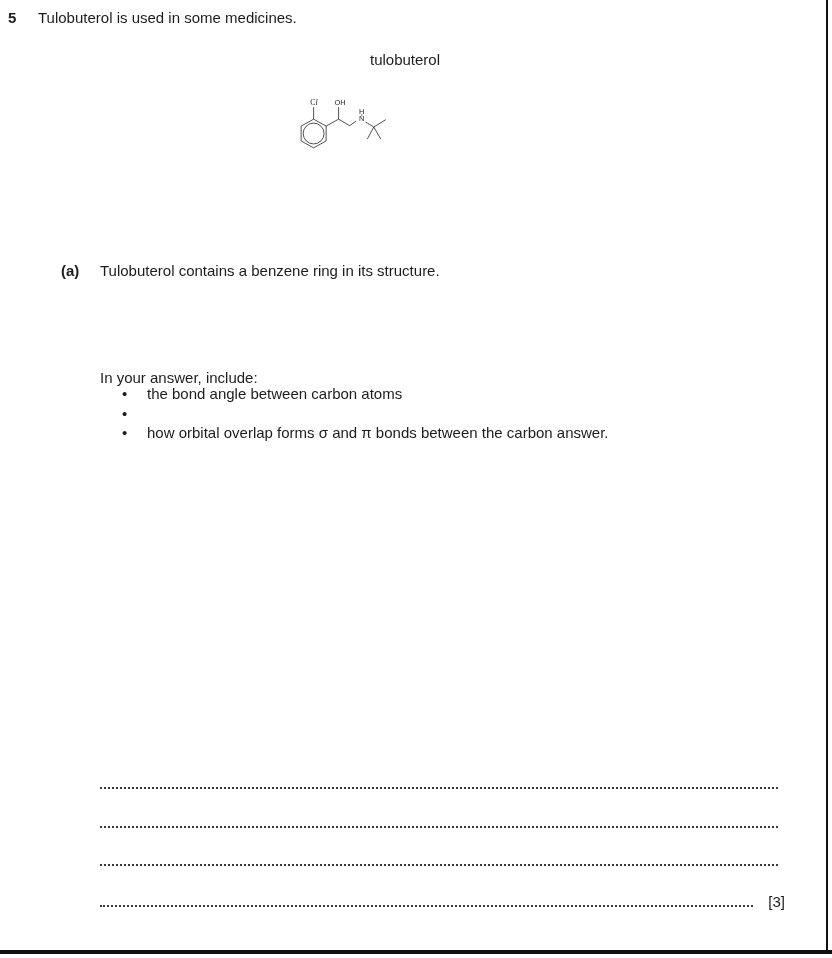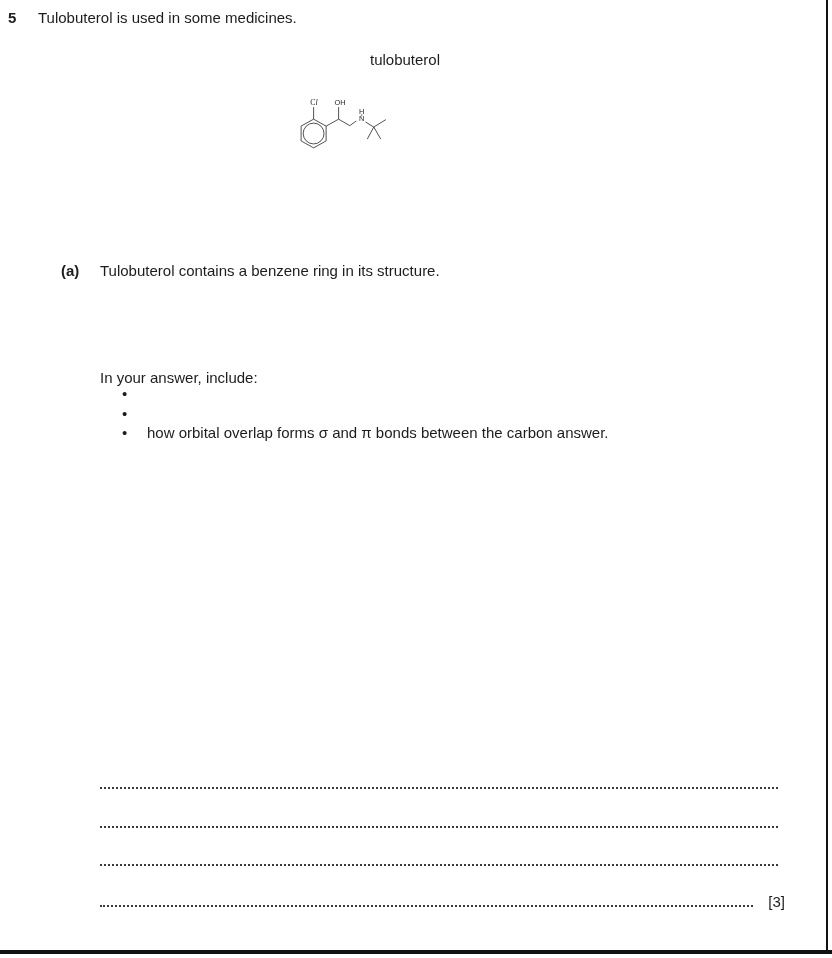--- a/index.html
+++ b/index.html
@@ -79,20 +79,21 @@
   </svg>
 
 
   <span class="abs part-label">(a)</span>
   <span class="abs part-statement">Tulobuterol contains a benzene ring in its structure.</span>
   <span class="abs include-intro">In your answer, include:</span>
 
   <div class="abs bullet-list">
     <div class="bullet-item">
       <span class="bullet-marker">•</span>
+      <span>the bond angle between carbon atoms</span>
     </div>
     <div class="bullet-item">
       <span class="bullet-marker">•</span>
     </div>
     <div class="bullet-item">
       <span class="bullet-marker">•</span>
       <span>how orbital overlap forms σ and π bonds between the carbon answer.</span>
     </div>
   </div>
 

